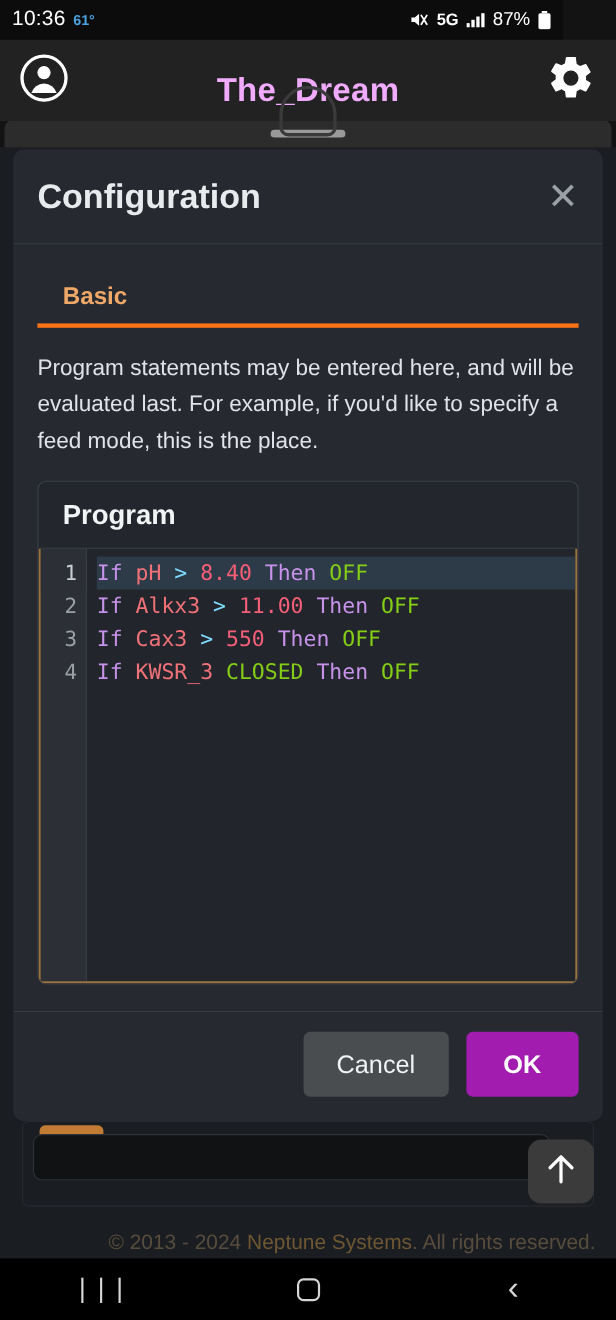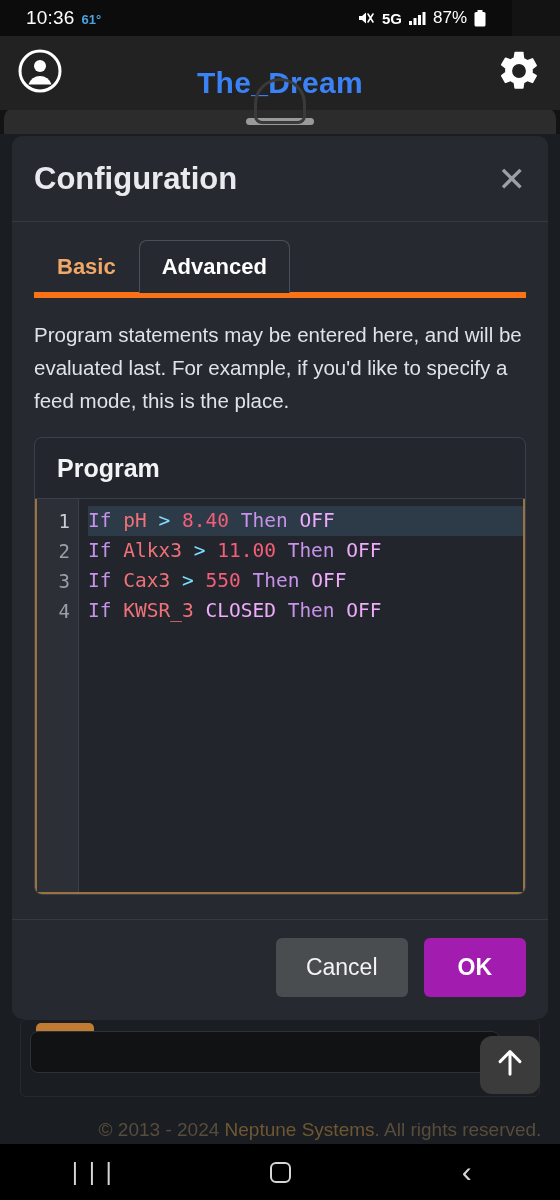--- a/index.html
+++ b/index.html
@@ -15,21 +15,21 @@
     background: #131313;
     overflow: hidden;
   }
 
   
   #statusbar {
     position: absolute; top: 0; left: 0;
     width: 512px; height: 36px;
     background: #0c0c0c;
     display: flex; align-items: center;
-    padding: 0 26px;
+    padding: 0 11px;
     z-index: 60;
   }
   .sb-left { display: flex; align-items: baseline; gap: 7px; }
   .sb-time { color: #fff; font-size: 19px; letter-spacing: .2px; }
   .sb-temp { color: #4aa3df; font-size: 13px; font-weight: bold; }
   .sb-right { margin-left: auto; display: flex; align-items: center; gap: 7px; }
   .sb-5g { color: #fff; font-size: 15px; font-weight: bold; }
   .sb-batt-text { color: #fff; font-size: 17px; }
   .icon-mute { width: 18px; height: 16px; position: relative; }
   .icon-mute svg, .icon-signal svg, .icon-batt svg { display: block; }
@@ -38,21 +38,21 @@
   #appheader {
     position: absolute; top: 36px; left: 0;
     width: 560px; height: 74px;
     background: #222;
     display: flex; align-items: center;
     padding: 0 18px;
     z-index: 40;
   }
   #app-title {
     position: absolute; left: 0; right: 0; text-align: center;
-    color: #3b82f6; font-size: 30px; font-weight: bold; letter-spacing: .3px;
+    color: #f0abfc; font-size: 30px; font-weight: bold; letter-spacing: .3px;
     pointer-events: none;
     margin-top: 19px;
   }
   .hdr-icon { position: relative; z-index: 2; cursor: pointer; }
   #gear-btn { margin-left: auto; }
 
   
   #camera-cutout {
     position: absolute; top: 78px; left: 50%; transform: translateX(-50%);
     width: 52px; height: 46px;
@@ -135,21 +135,21 @@
   #modal-close {
     margin-left: auto; color: #9aa0a6; font-size: 34px; line-height: 1;
     cursor: pointer; font-weight: 300;
   }
   #modal-body { flex: 1 1 auto; padding: 0 22px; position: relative; }
 
   
   #tabs {
     display: flex; align-items: flex-end;
     height: 62px; margin-top: 14px;
-    border-bottom: 6px solid #f97316;
+    border-bottom: 4px solid #f97316;
   }
   .tab {
     font-size: 22px; font-weight: bold;
     padding: 13px 22px 12px;
     cursor: pointer;
     border: 1px solid transparent;
     border-bottom: none;
     position: relative;
   }
   .tab.inactive { color: #f0a868; }
@@ -207,21 +207,21 @@
     font-family: "DejaVu Sans Mono", monospace;
     font-size: 19.5px; line-height: 30px;
     white-space: pre; padding-left: 9px;
   }
   #code .line { display: block; }
   #code .line.active { background: #2d3a47; }
   .tk-kw  { color: #c792ea; }
   .tk-var { color: #f07178; }
   .tk-op  { color: #7fdbff; }
   .tk-num { color: #f45e78; }
-  .tk-val { color: #f0abfc; }
+  .tk-val { color: #84cc16; }
 
   
   #modal-footer {
     flex: 0 0 auto;
     border-top: 1px solid #353a41;
     padding: 18px 22px 22px;
     display: flex; justify-content: flex-end; gap: 16px;
   }
   .btn {
     font-size: 23px; border: none; border-radius: 6px;
@@ -326,21 +326,20 @@
 
     <div id="modal-header">
       <span id="modal-title">Configuration</span>
       <span id="modal-close">✕</span>
     </div>
 
     <div id="modal-body">
 
       <div id="tabs">
         <span class="tab inactive">Basic</span>
-        <span class="tab active">Advanced</span>
       </div>
 
       <p id="description">Program statements may be entered here, and will be evaluated last. For example, if you'd like to specify a feed mode, this is the place.</p>
 
       <div id="program-card">
         <div id="program-card-title">Program</div>
         <div id="editor">
           <div id="gutter">
               <div class="ln active">1</div>
               <div class="ln">2</div>

